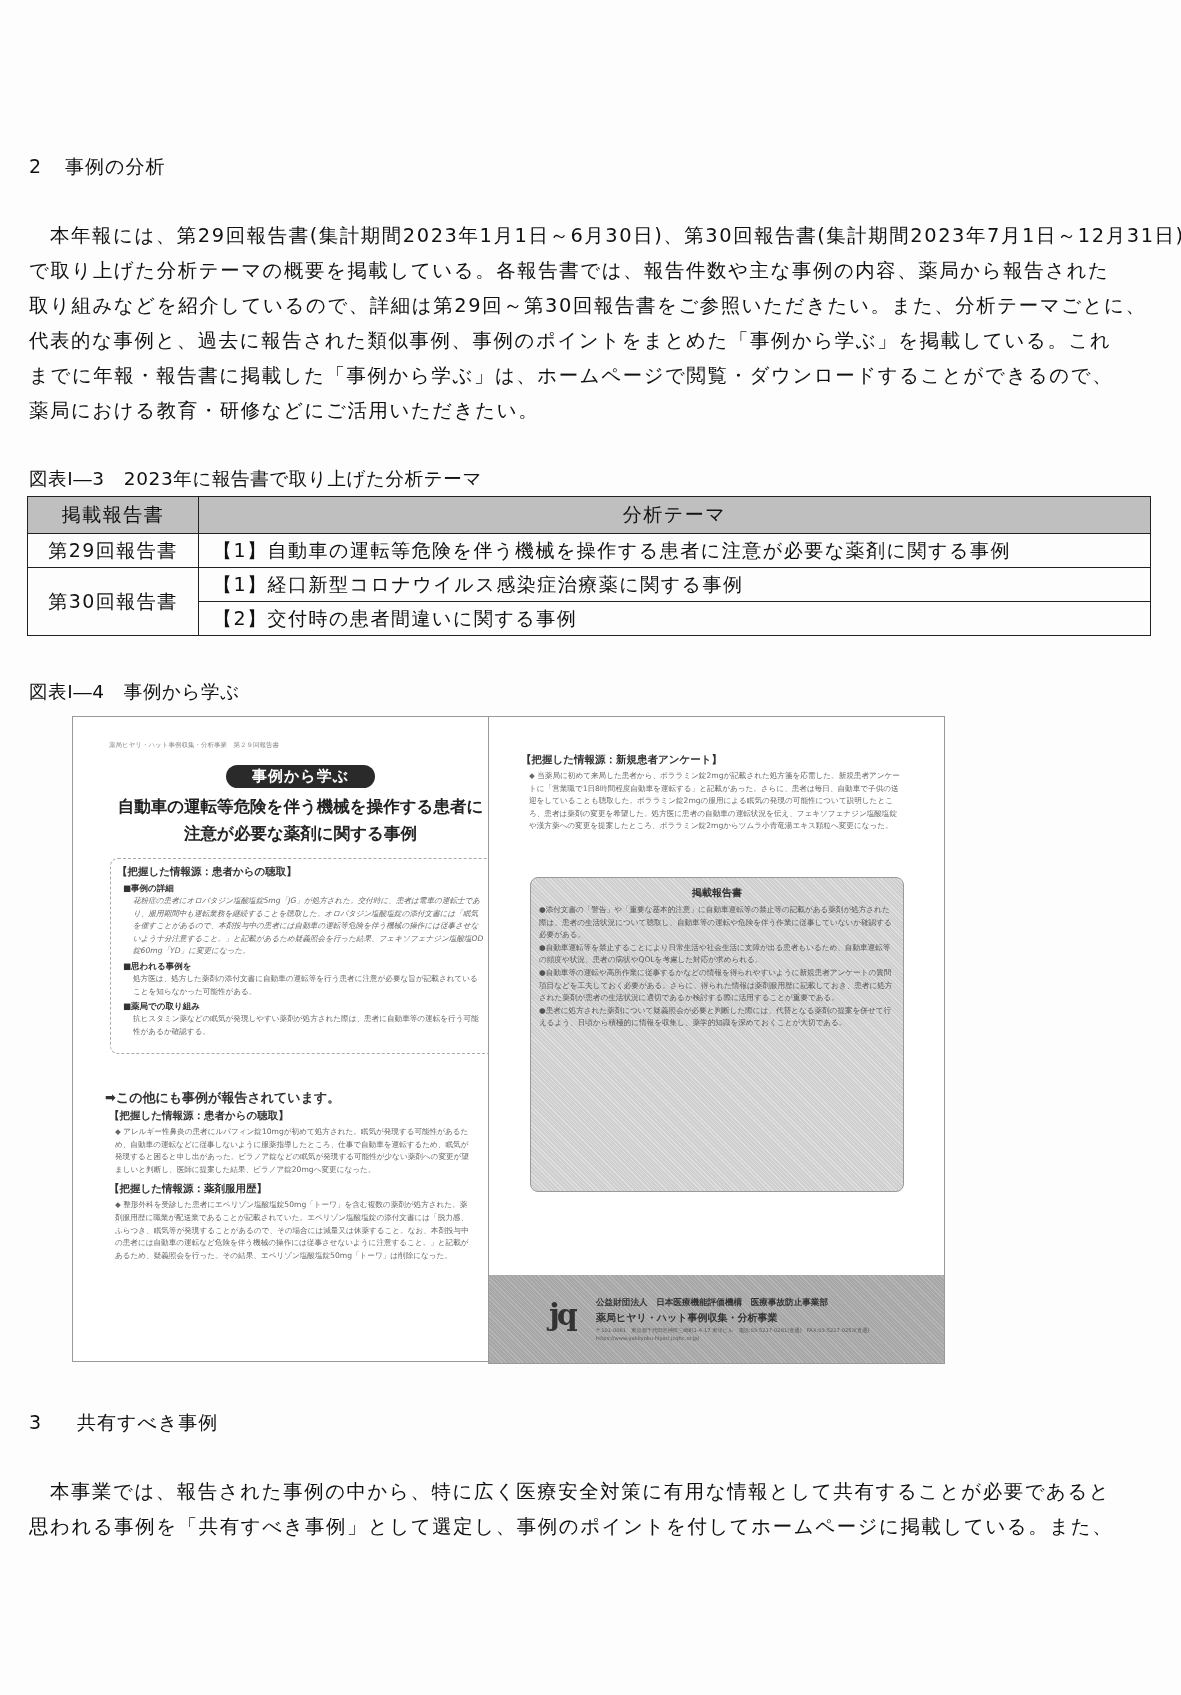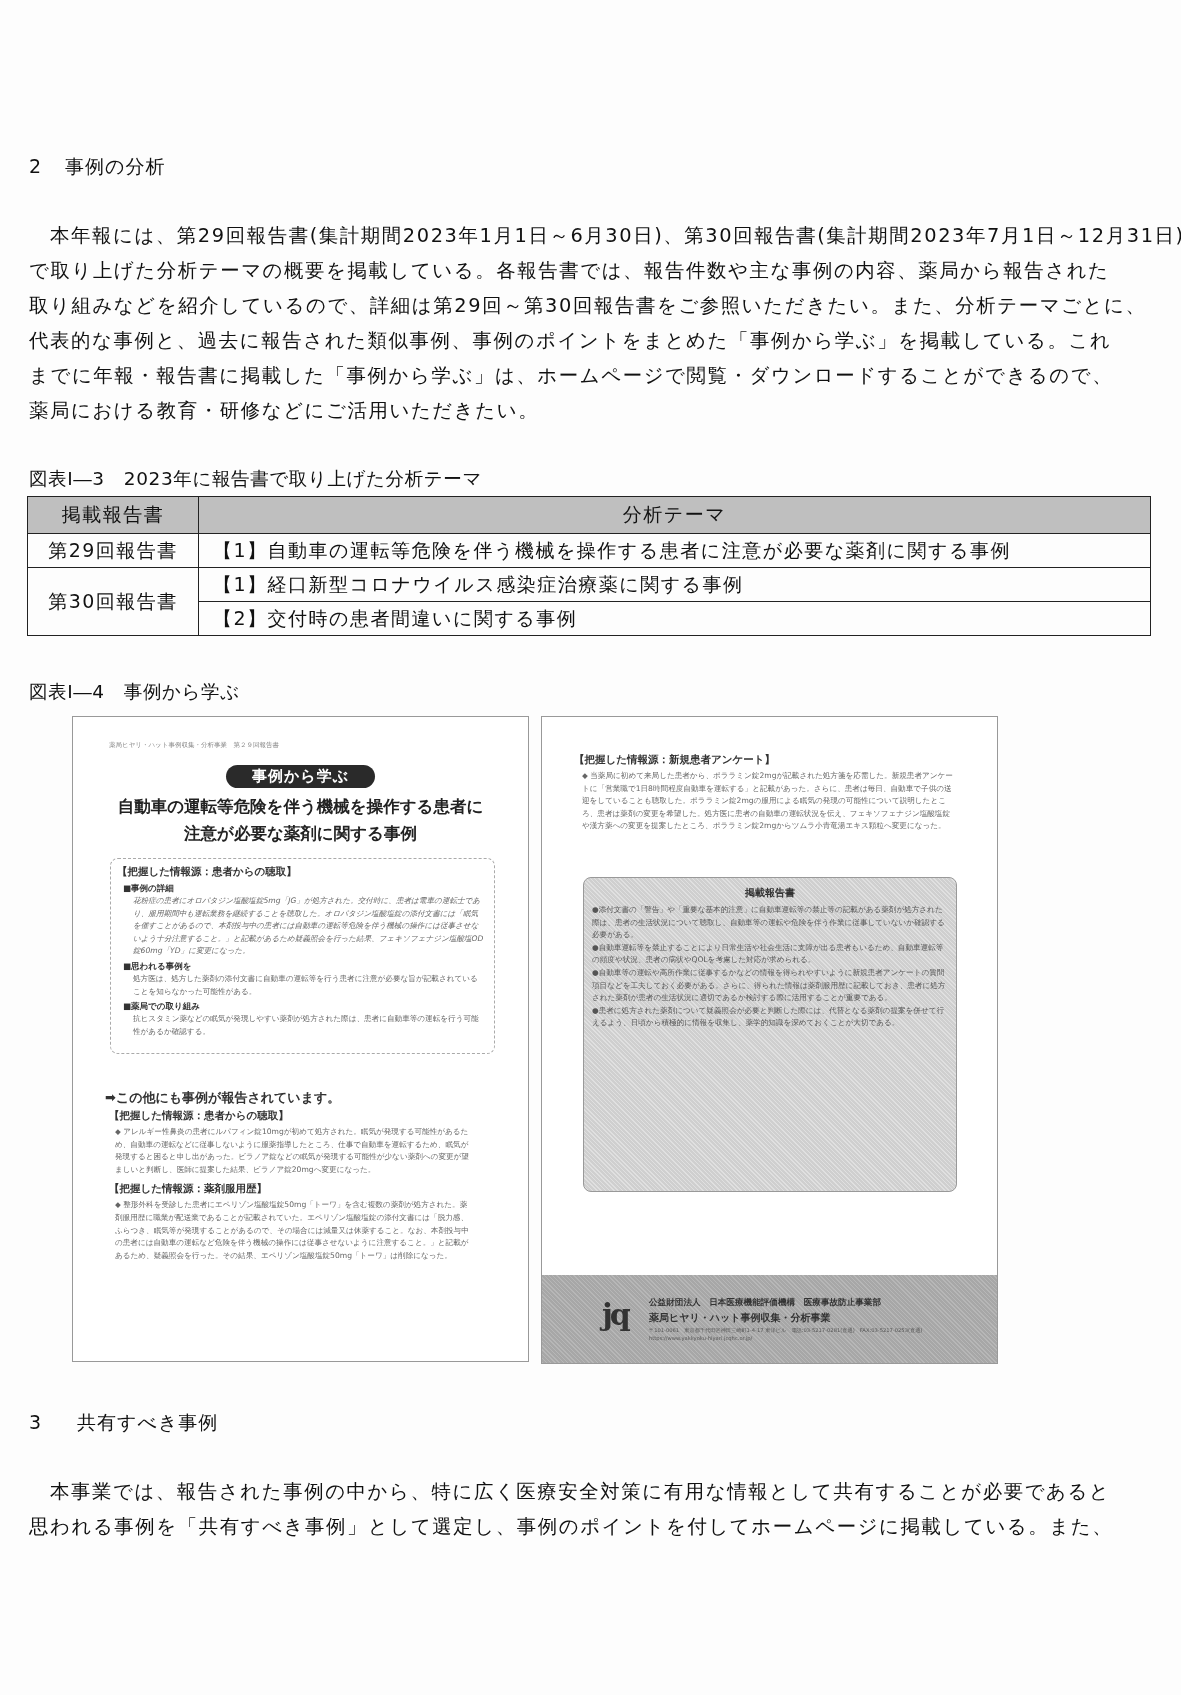--- a/index.html
+++ b/index.html
@@ -19,21 +19,21 @@
     border-collapse: collapse; font-size: 19px; letter-spacing: 1.5px;
   }
   table.themes th, table.themes td { border: 1.5px solid #222; padding: 0 0 0 5px; height: 33px; }
   table.themes th { background: #bfbfbf; font-weight: normal; text-align: center; padding: 0; height: 36px; }
   table.themes td.report { text-align: center; padding: 0; width: 170px; }
   table.themes td.theme { padding-left: 14px; }
 
   
   .thumb { position: absolute; background: #fff; border: 1px solid #999; overflow: hidden; color: #555; }
   #thumb-left { left: 28px; top: 716px; width: 455px; height: 644px; margin-left: 44px; }
-  #thumb-right { left: 541px; top: 716px; width: 455px; height: 646px; }
+  #thumb-right { left: 488px; top: 716px; width: 455px; height: 646px; }
   .t-small { font-size: 6.5px; color: #888; }
   .t-pill {
     display: inline-block; background: #2a2a2a; color: #fff; font-weight: bold;
     font-size: 15px; border-radius: 14px; padding: 2px 26px; letter-spacing: 1px;
   }
   .t-title { font-weight: bold; font-size: 16.5px; color: #222; text-align: center; line-height: 27px; }
   .t-box {
     position: absolute; border: 1.5px solid #aaa; border-radius: 8px; background: #fff;
   }
   .t-h { font-weight: bold; font-size: 10.5px; color: #333; }

